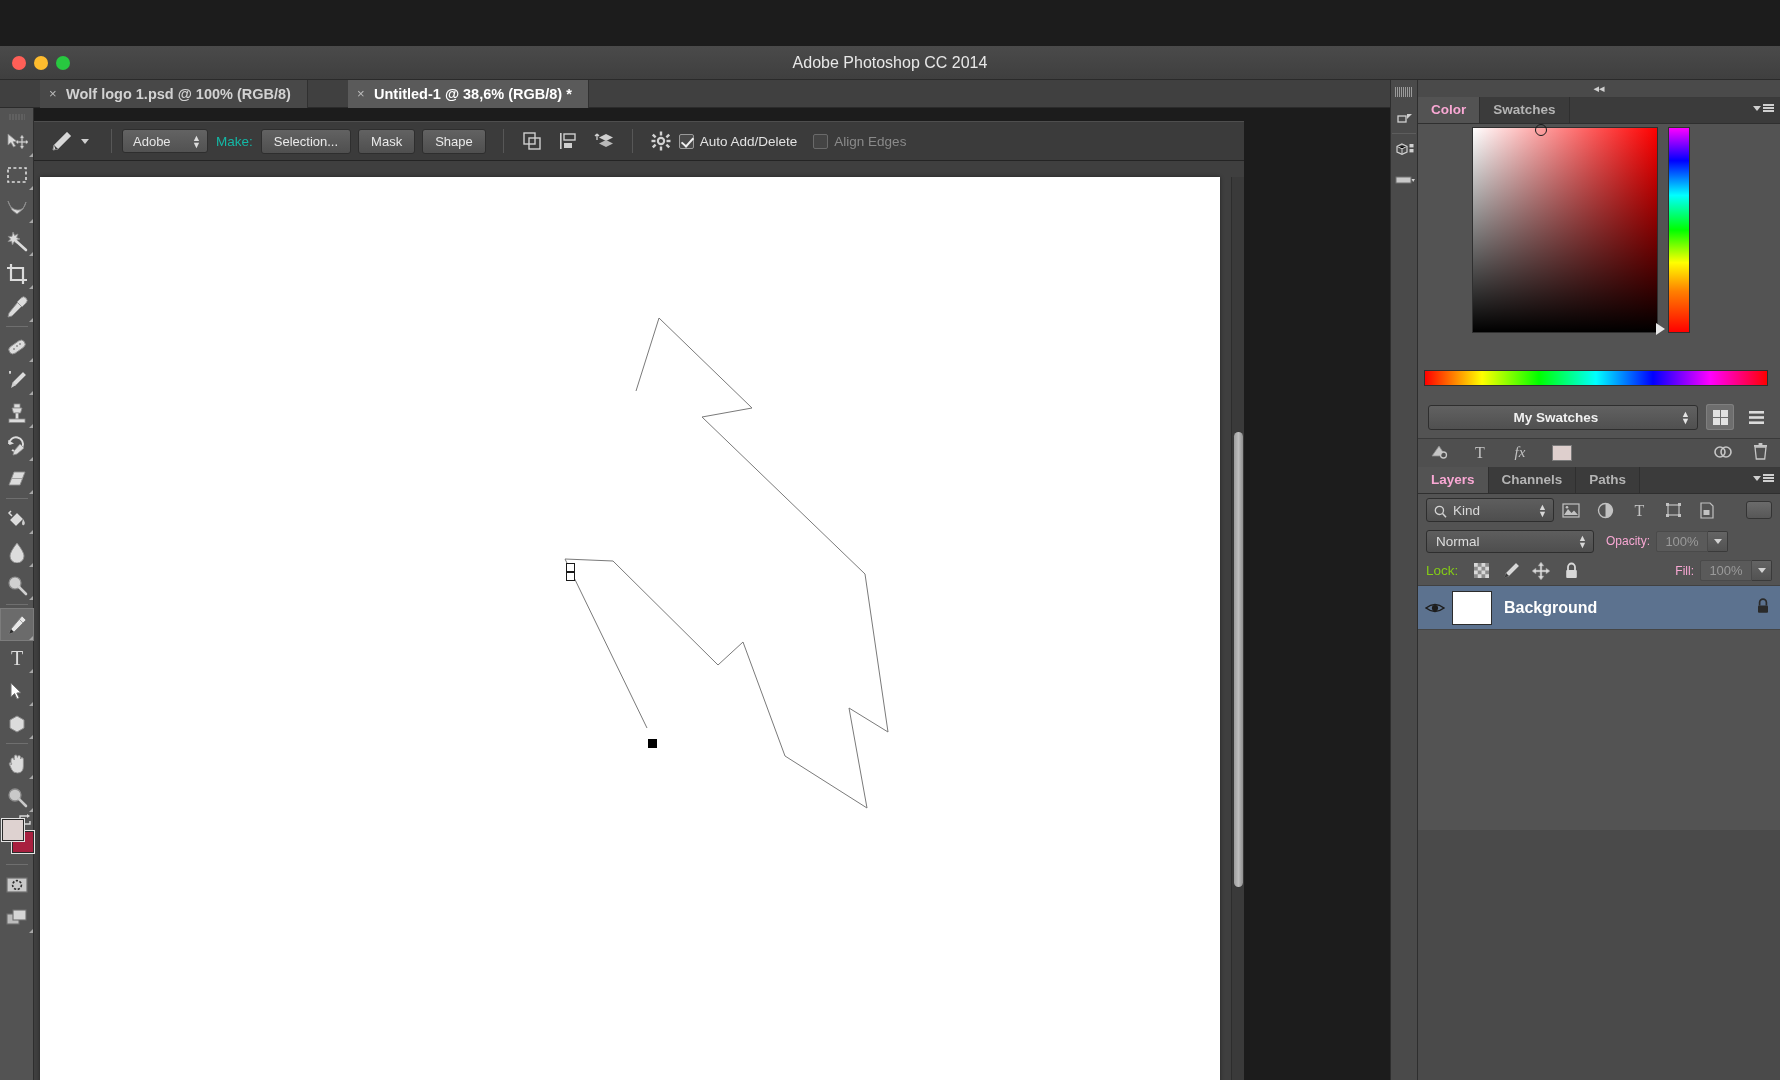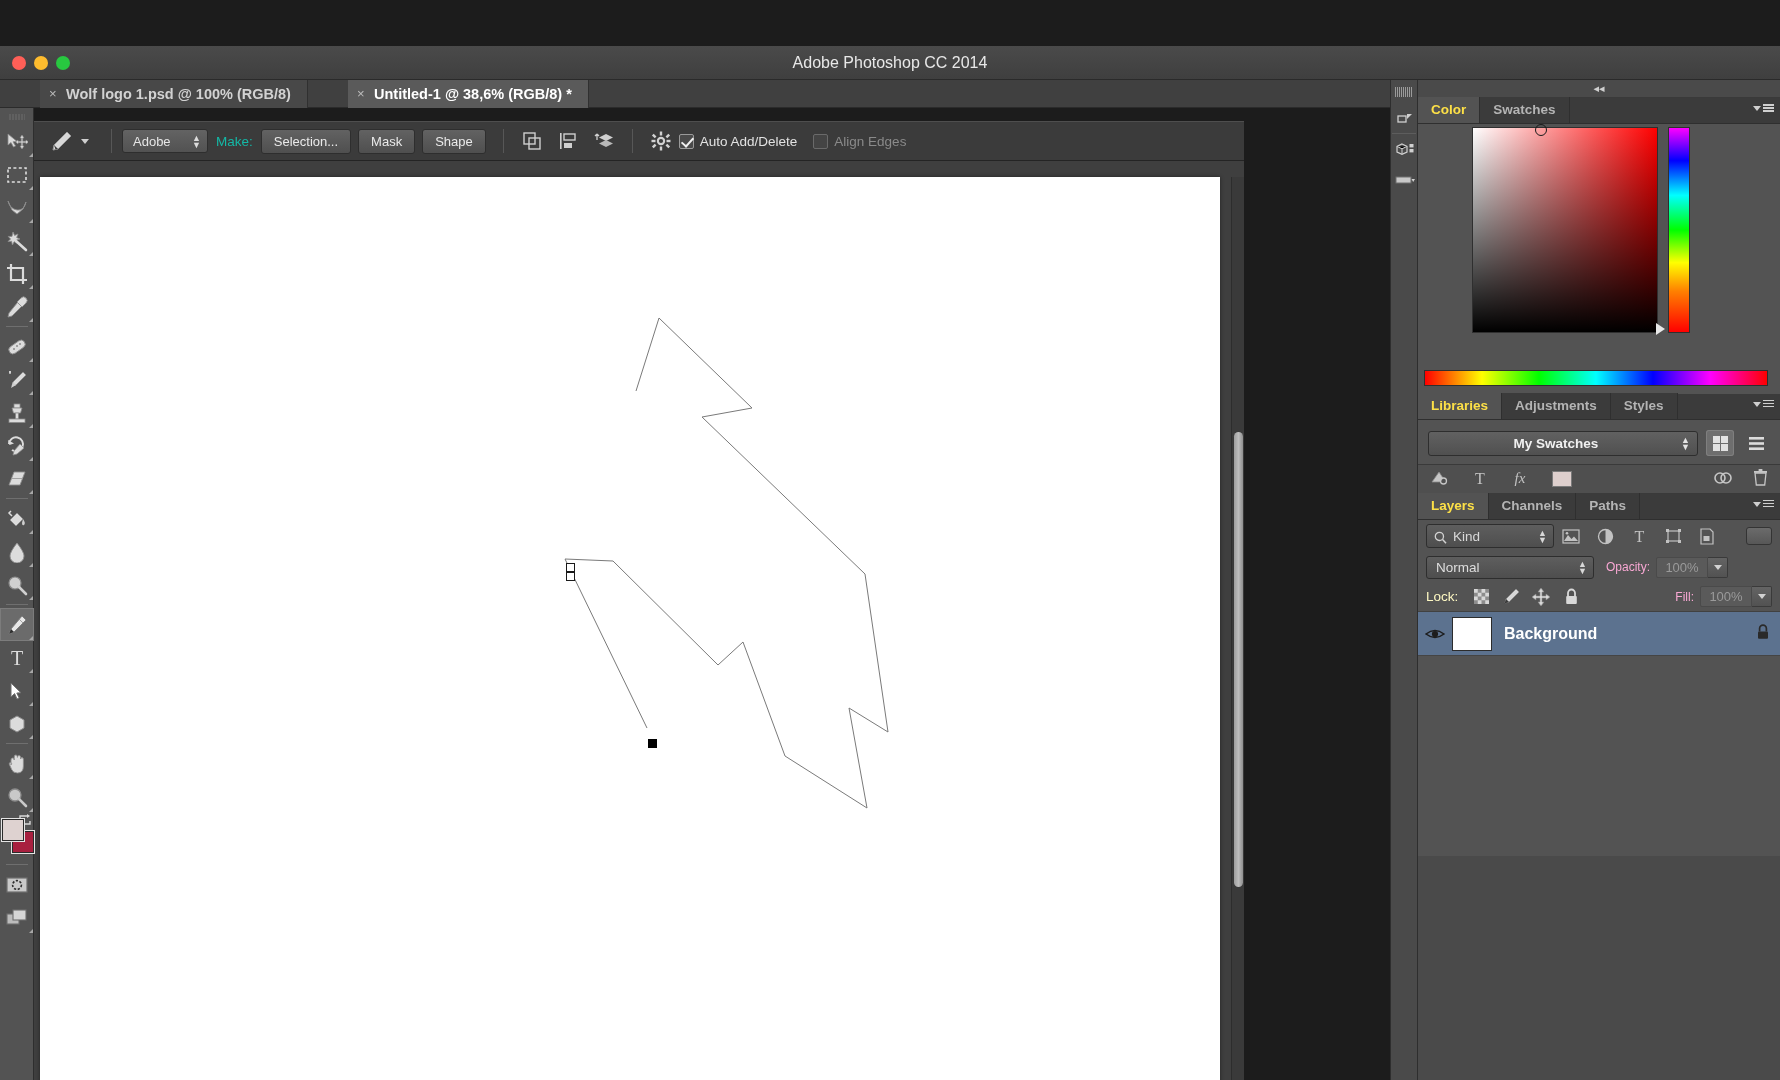--- a/index.html
+++ b/index.html
@@ -176,21 +176,21 @@
 
   
   .panel-tabs{
     height:26px; background:#3b3b3b; display:flex; align-items:flex-end; position:relative;
     border-bottom:1px solid #2f2f2f;
   }
   .ptab{
     height:26px; line-height:26px; padding:0 13px; font-size:13.5px; font-weight:bold;
     color:#b4b4b4; background:#3b3b3b; border-right:1px solid #2f2f2f; cursor:default;
   }
-  .ptab.active{ background:#535353; color:#fde047; }
+  .ptab.active{ background:#535353; color:#f9a8d4; }
   .pmenu{ position:absolute; right:6px; top:6px; display:flex; align-items:center; gap:2px; }
   .pmenu .tri{ width:0;height:0;border-left:4px solid transparent;border-right:4px solid transparent;border-top:5px solid #cfcfcf; }
   .pmenu .lines{ width:11px; height:9px; background:repeating-linear-gradient(#cfcfcf 0 1.5px, transparent 1.5px 3px); }
   .panel-body{ background:#535353; }
 
   
   .colorpanel{ position:relative; height:270px; background:#535353; }
   .cp-field{
     position:absolute; left:54px; top:3px; width:186px; height:206px;
     border:1px solid #2f2f2f;
@@ -256,21 +256,21 @@
   .fl{ color:#f9a8d4; font-size:12px; margin-left:12px; }
   .numfield{
     width:52px; height:21px; line-height:20px; text-align:center; color:#9a9a9a; font-size:13px;
     background:#5a5a5a; border:1px solid #4a4a4a; border-radius:2px 0 0 2px; margin-left:6px;
   }
   .stepper{ width:20px; height:21px; background:linear-gradient(#646464,#525252);
     border:1px solid #3a3a3a; border-left:none; border-radius:0 2px 2px 0;
     display:flex; align-items:center; justify-content:center; }
   .lockrow{ height:30px; display:flex; align-items:center; padding:0 8px; background:#535353;
     border-bottom:1px solid #414141; }
-  .lockrow .lbl2{ color:#fef9c3; font-size:13.5px; margin-right:8px; }
+  .lockrow .lbl2{ color:#84cc16; font-size:13.5px; margin-right:8px; }
   .lico{ width:30px; height:24px; display:flex; align-items:center; justify-content:center; }
   .layerlist{ background:#535353; }
   .layer-item{
     height:44px; display:flex; align-items:center; padding:0 10px 0 0; background:#5c728f;
     border-bottom:1px solid #454545;
   }
   .layer-item .eye{ width:34px; display:flex; align-items:center; justify-content:center; }
   .layer-thumb{ width:40px; height:34px; background:#fff; border:1px solid #2c2c2c; margin-right:12px; }
   .layer-name{ color:#ffffff; font-size:16px; font-weight:bold; flex:1; }
   .layers-empty{ background:#535353; height:200px; }
@@ -654,29 +654,20 @@
     </div>
     <div class="colorpanel">
       <div class="cp-field">
         <span class="cp-ring"></span>
       </div>
       <div class="cp-hue"></div>
       <span class="cp-huemark"></span>
       <div class="cp-ramp" style="background:linear-gradient(to right,#ff0000,#ffff00,#00ff00,#00ffff,#0000ff,#ff00ff,#ff0000);"></div>
     </div>
 
-    <div class="panel-tabs">
-      <div class="ptab active">Libraries</div>
-      <div class="ptab">Adjustments</div>
-      <div class="ptab">Styles</div>
-      <div class="pmenu">
-        <span class="tri"></span>
-        <span class="lines"></span>
-      </div>
-    </div>
     <div class="panel-body">
       <div class="lib-row">
         <div class="lib-select">
           <span>My Swatches</span>
           <span class="arrows">▲<br>▼</span>
         </div>
         <span class="vbtn sel">
           <svg width="17" height="17" viewBox="0 0 17 17">
             <rect x="1" y="1" width="7" height="7" fill="#e2e2e2"></rect>
               <rect x="9" y="1" width="7" height="7" fill="#e2e2e2"></rect>

